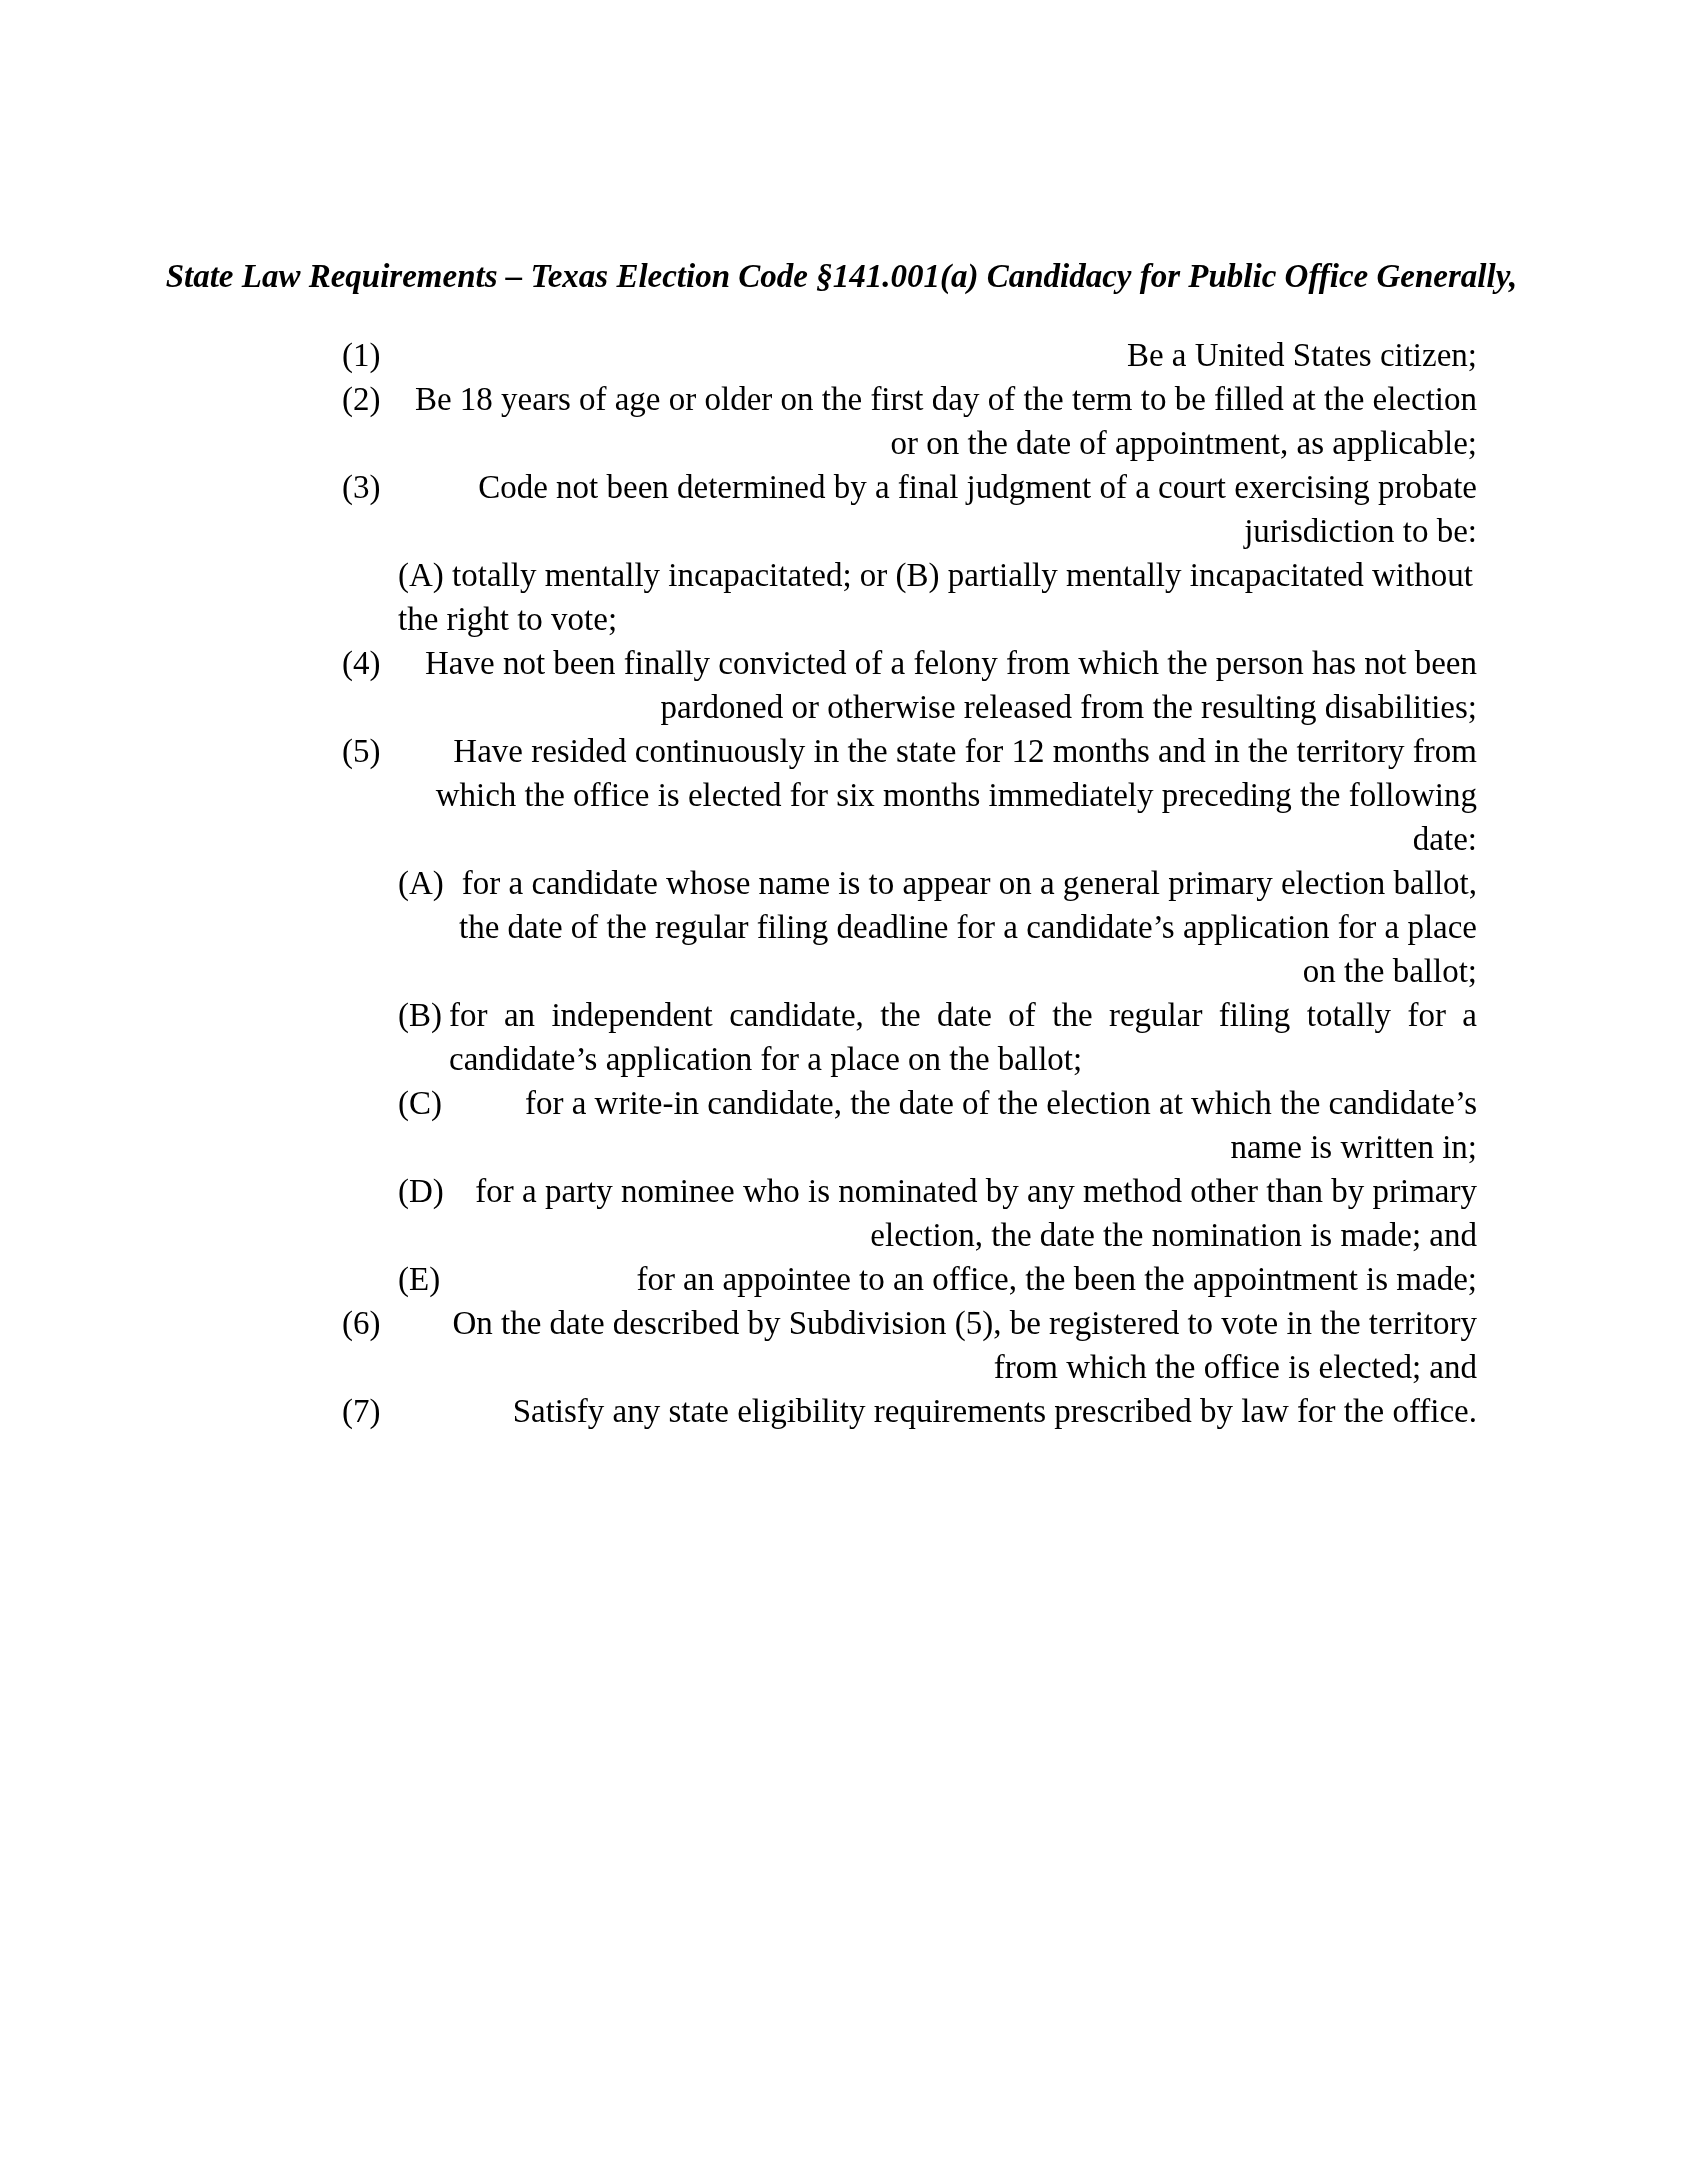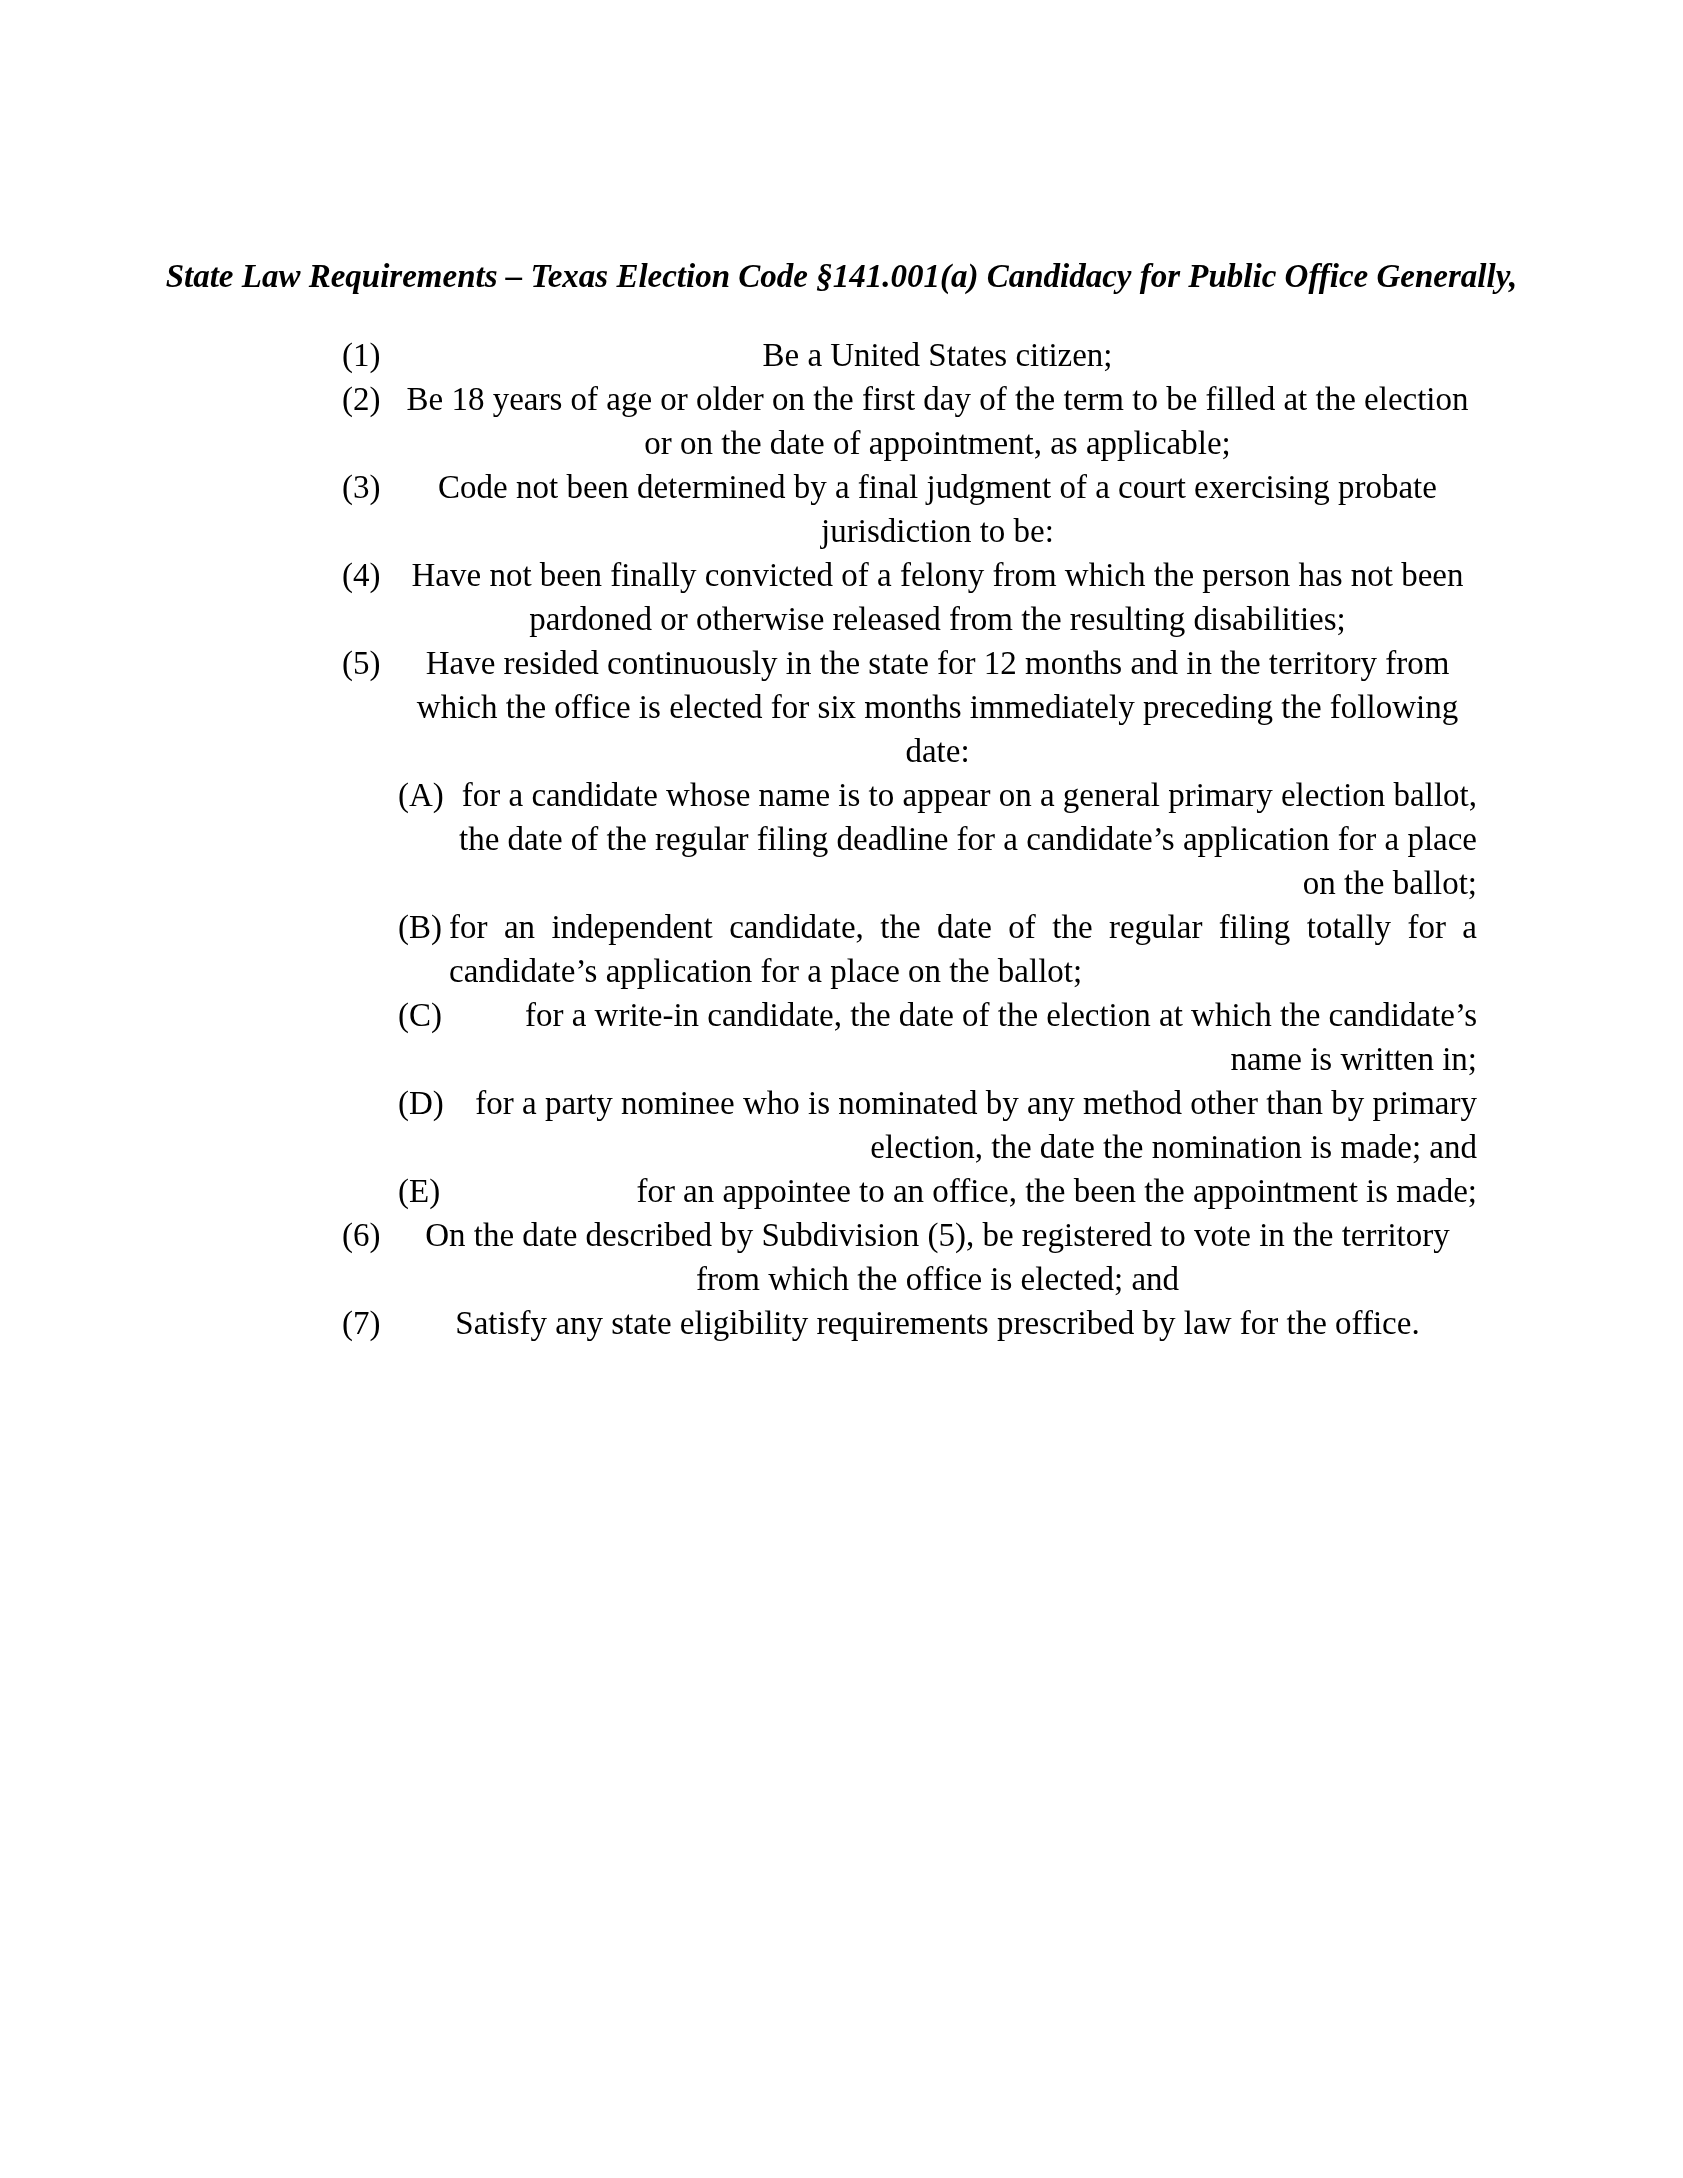--- a/index.html
+++ b/index.html
@@ -41,21 +41,21 @@
   }
   .marker {
     flex: 0 0 56px;
     width: 56px;
   }
   .body {
     flex: 1 1 auto;
     min-width: 0;
   }
   .text {
-    text-align: center;
+    text-align: right;
   }
   .sub {
     display: flex;
     align-items: flex-start;
   }
   .submarker {
     flex: 0 0 51px;
     width: 51px;
   }
   .subtext {
@@ -90,20 +90,21 @@
       <div class="item">
         <span class="marker">(2)</span>
         <div class="body">
           <div class="text">Be 18 years of age or older on the first day of the term to be filled at the election or on the date of appointment, as applicable;</div>
         </div>
       </div>
       <div class="item">
         <span class="marker">(3)</span>
         <div class="body">
           <div class="text">Code not been determined by a final judgment of a court exercising probate jurisdiction to be:</div>
+          <div class="note">(A) totally mentally incapacitated; or (B) partially mentally incapacitated without the right to vote;</div>
         </div>
       </div>
       <div class="item">
         <span class="marker">(4)</span>
         <div class="body">
           <div class="text">Have not been finally convicted of a felony from which the person has not been pardoned or otherwise released from the resulting disabilities;</div>
         </div>
       </div>
       <div class="item">
         <span class="marker">(5)</span>

